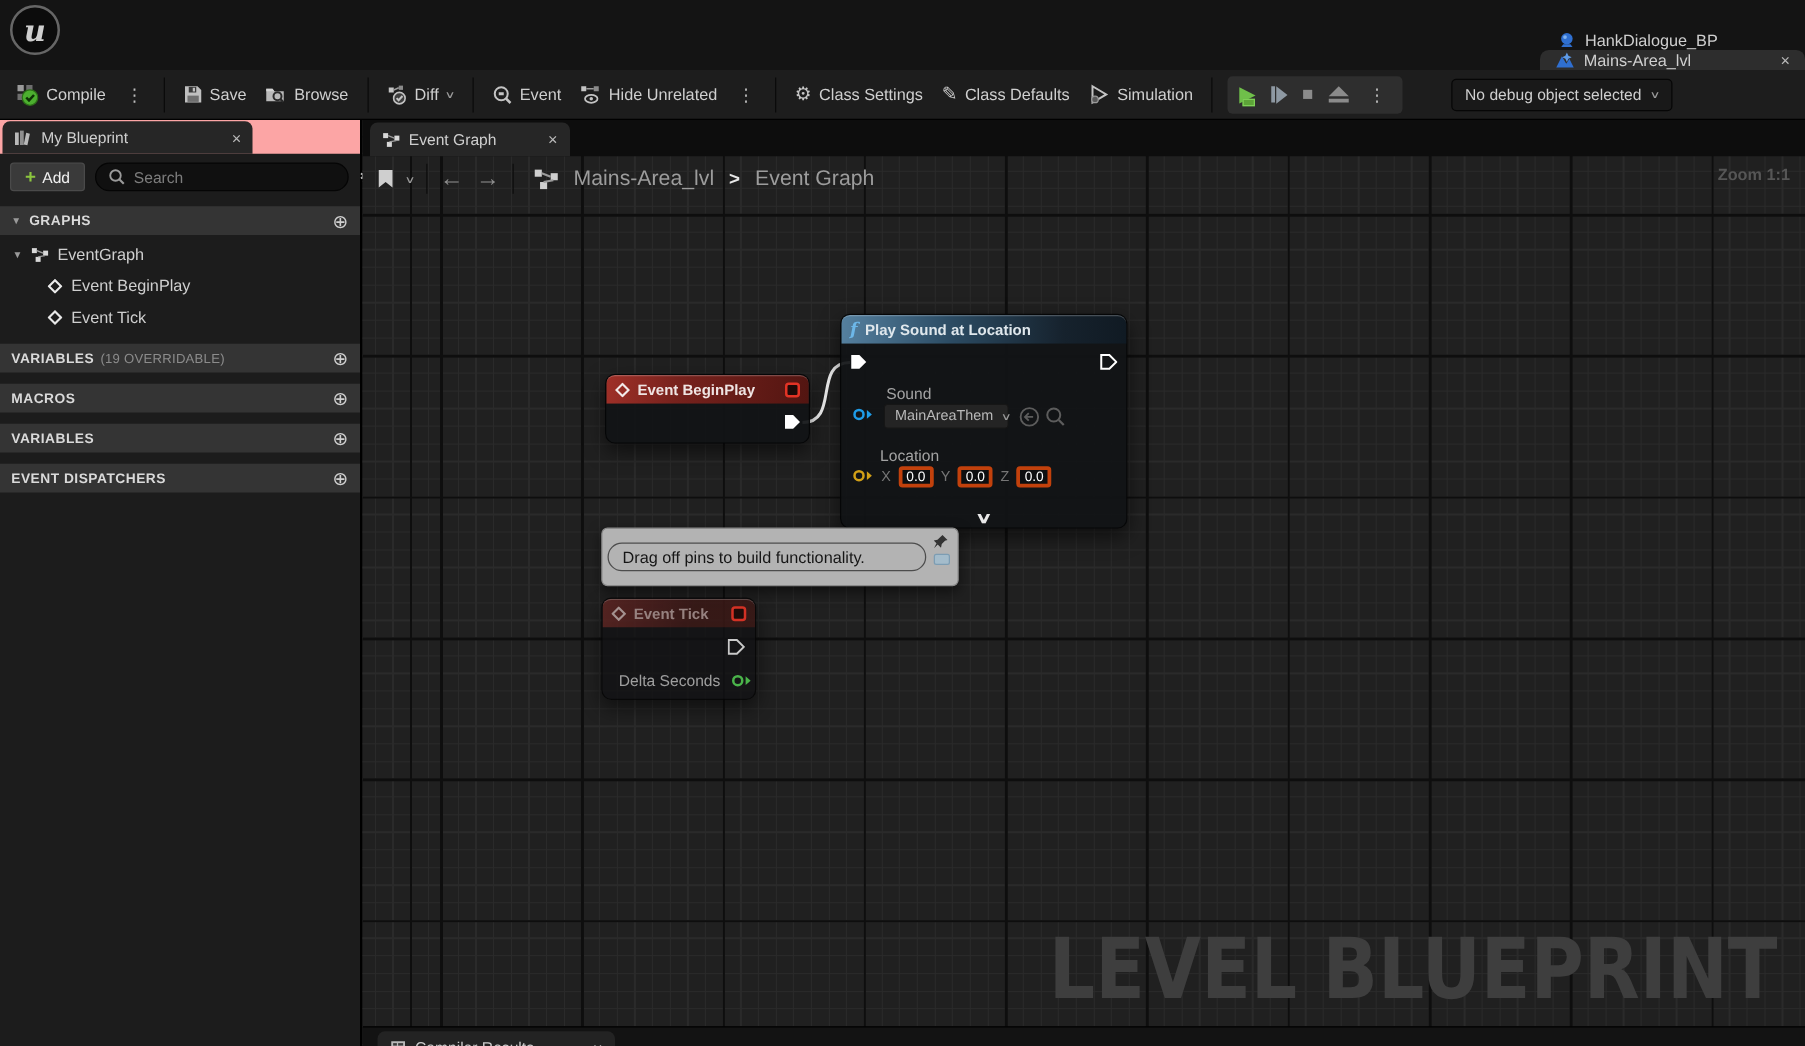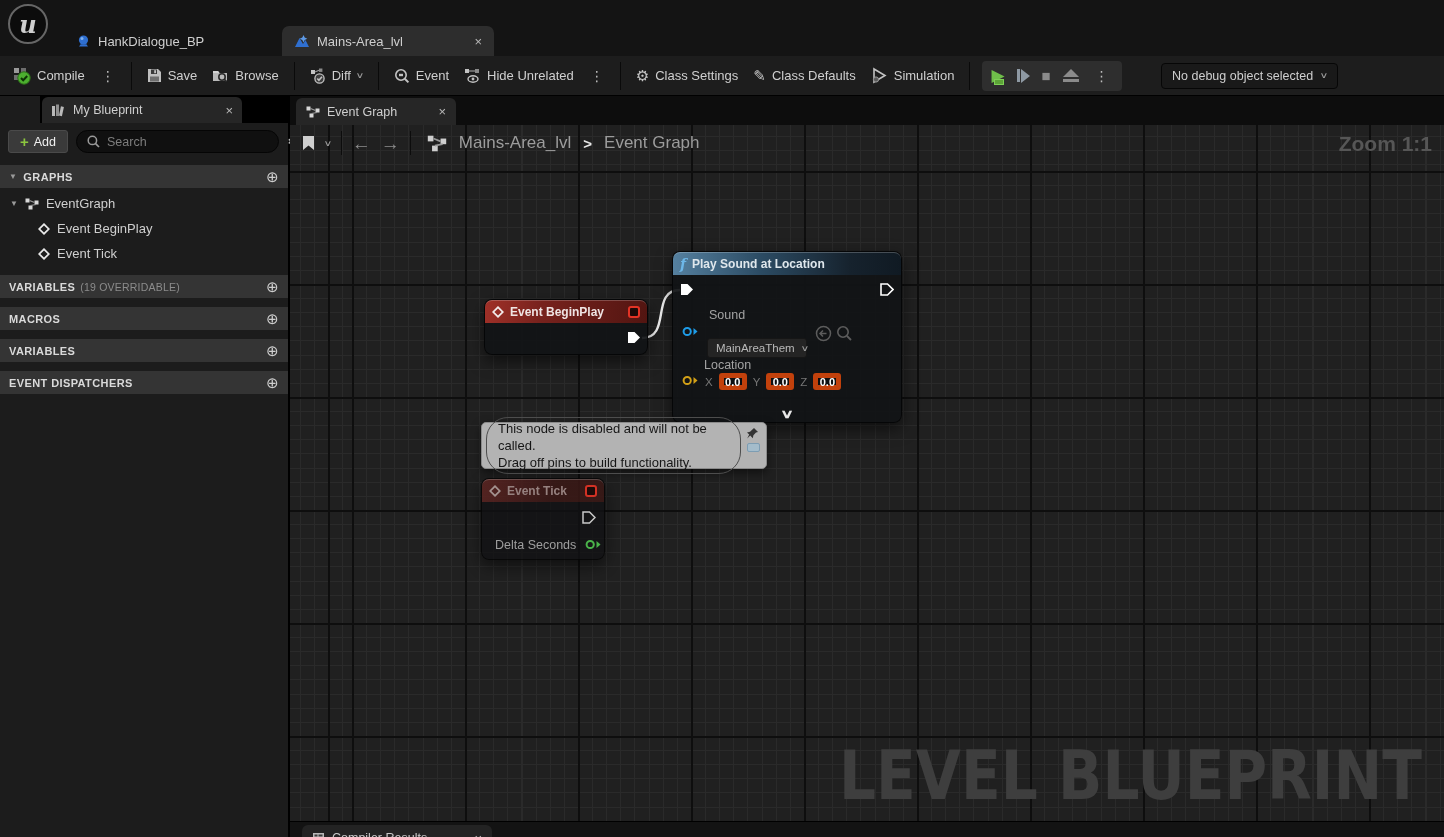--- a/index.html
+++ b/index.html
@@ -8,21 +8,21 @@
          font-family:"Liberation Sans", sans-serif; background:#141414; color:#cfcfcf; }
 
   
   .topbar { position:relative; height:56px; background:#141414; }
   .logo { position:absolute; left:8px; top:4px; width:40px; height:40px; border:2px solid #666;
           border-radius:50%; background:#0c0c0c; display:flex; align-items:center; justify-content:center;
           font-family:"DejaVu Serif", serif; font-style:italic; font-weight:bold; font-size:24px; color:#cfcfcf; }
   .menubar { position:absolute; left:64px; top:0; height:22px; display:flex; align-items:center; gap:26px;
              font-size:13px; color:#d6d6d6; }
   .menubar span { cursor:default; }
-  .tabstrip { position:absolute; left:60px; right:0; top:24px; height:32px; display:flex; align-items:flex-end; }
+  .tabstrip { position:absolute; left:60px; right:0; top:24px; height:32px; display:flex; align-items:flex-end;flex-direction:column; }
   .asset-tab { height:30px; display:flex; align-items:center; gap:7px; padding:0 12px; font-size:13px; color:#cfcfcf; }
   .asset-tab.inactive { margin-left:4px; width:210px; }
   .asset-tab.active { margin-left:8px; width:212px; background:#2d2d2d; border-radius:7px 7px 0 0; }
   .tab-x { margin-left:auto; color:#b9b9b9; font-size:13px; }
 
   
   .toolbar { height:40px; background:#1d1d1d; border-bottom:1px solid #000; display:flex; align-items:center;
              padding:0 10px; gap:9px; }
   .tbtn { display:flex; align-items:center; gap:6px; color:#cfcfcf; font-size:13px; padding:0 3px; white-space:nowrap; }
   .kebab { color:#bdbdbd; font-size:14px; padding:0 4px; letter-spacing:0; }
@@ -40,21 +40,21 @@
   .eject-ico .tri { width:0; height:0; border-bottom:8px solid #8b8b8b; border-left:8px solid transparent; border-right:8px solid transparent; }
   .eject-ico .bar { width:16px; height:3px; background:#8b8b8b; }
   .debug-dd { margin-left:auto; margin-right:96px; background:#191919; border:1px solid #060606; border-radius:4px;
               height:26px; display:flex; align-items:center; gap:8px; padding:0 10px; font-size:12.5px; color:#cfcfcf; }
 
   
   .main { display:flex; height:741px; }
 
   
   .panel { width:290px; flex:none; background:#1c1c1c; border-right:2px solid #000; }
-  .panel-tabstrip { height:27px; background:#000000; display:flex; align-items:flex-end;margin-left:40px; }
+  .panel-tabstrip { height:27px; background:#fca5a5; display:flex; align-items:flex-end; }
   .panel-tab { height:26px; margin-left:2px; width:200px; background:#262626; border-radius:6px 6px 0 0;
                display:flex; align-items:center; gap:7px; padding:0 9px; font-size:12.5px; color:#cfcfcf; }
   .panel-toolbar { display:flex; align-items:center; gap:8px; padding:7px 8px 6px 8px; }
   .add-btn { display:flex; align-items:center; gap:5px; background:#3a3a3a; border:1px solid #4a4a4a; border-radius:3px;
              height:23px; padding:0 11px; font-size:12.5px; color:#f0f0f0; }
   .add-plus { color:#8cc63f; font-weight:bold; font-size:15px; }
   .searchbox { flex:1; height:23px; background:#101010; border:1px solid #050505; border-radius:12px;
                display:flex; align-items:center; gap:7px; padding:0 10px; }
   .searchbox input { flex:1; background:transparent; border:none; outline:none; color:#cccccc; font-size:12.5px;
                      font-family:"Liberation Sans", sans-serif; }
@@ -79,42 +79,42 @@
       repeating-linear-gradient(180deg,#2a2a2a 0 1px,transparent 1px 14.125px);
     background-position:62px 75px,62px 75px,62px 75px,62px 75px; }
   .graph-tabstrip { position:absolute; left:0; right:0; top:0; height:29px; background:#0d0d0d; display:flex; align-items:flex-end; }
   .graph-tab { height:27px; margin-left:6px; width:160px; background:#262626; border-radius:6px 6px 0 0;
                display:flex; align-items:center; gap:7px; padding:0 10px; font-size:12.5px; color:#cfcfcf; }
   .navrow { position:absolute; left:0; right:0; top:29px; height:36px; display:flex; align-items:center; gap:10px; padding:0 12px; }
   .nav-ico { color:#8f8f8f; font-size:19px; font-weight:bold; line-height:1; }
   .nav-sep { width:1px; height:24px; background:#0c0c0c; }
   .breadcrumb { display:flex; align-items:center; gap:12px; font-size:17px; color:#9c9c9c; margin-left:6px; }
   .breadcrumb .bsep { color:#e8e8e8; font-weight:bold; font-size:15px; }
-  .zoomlbl { position:absolute; right:12px; top:36px; font-size:21px; font-weight:bold; color:#565656; }
+  .zoomlbl { position:absolute; right:12px; top:36px; font-size:13px; font-weight:bold; color:#565656; }
   .watermark { position:absolute; right:22px; bottom:22px; font-family:"DejaVu Sans", sans-serif; font-weight:bold;
                font-size:60px; color:#3e3e3e; letter-spacing:0px; transform:scale(.97,1.12); transform-origin:right bottom; }
 
   
   .node { position:absolute; border-radius:8px; background:rgba(17,19,22,.93);
           box-shadow:0 6px 16px rgba(0,0,0,.55); border:1px solid rgba(0,0,0,.65); }
   .node-header { height:23px; border-radius:7px 7px 0 0; display:flex; align-items:center; gap:6px; padding:0 7px;
                  font-weight:bold; font-size:12px; border-top:1px solid rgba(255,255,255,.22); }
   .hdr-red { background:linear-gradient(100deg,#a03028 0%,#77221d 35%,#521511 100%); color:#efe4e3; }
   .hdr-red-dim { background:linear-gradient(100deg,rgba(125,45,40,.65) 0%,rgba(80,28,24,.6) 60%); color:#a18a88; }
   .hdr-blue { background:linear-gradient(90deg,#55809f 0%,#2c4c64 38%,#16222d 78%,#101a23 100%); color:#dfe7ec; }
   .brkpt { width:12px; height:12px; border:2.5px solid #e23325; border-radius:3px; background:#1d0a08; margin-left:auto; flex:none; }
   .fn-f { font-family:"DejaVu Serif", serif; font-style:italic; font-weight:bold; font-size:14px; color:#6db7e8; }
   .pin-abs { position:absolute; }
   .pin-lbl { position:absolute; font-size:12.5px; color:#a3a3a3; }
   .combo { position:absolute; height:20px; background:#242424; border:1px solid #161616; border-radius:3px;
-           display:flex; align-items:center; gap:7px; padding:0 8px; font-size:11.5px; color:#b9b9b9;margin-top:15px; }
+           display:flex; align-items:center; gap:7px; padding:0 8px; font-size:11.5px; color:#b9b9b9; }
   .axisrow { position:absolute; display:flex; align-items:center; gap:6px; }
   .axisrow .ax { color:#767676; font-size:11.5px; }
-  .valbox { width:28px; height:17px; border:5px solid #c2410c; border-radius:3px; background:#0d0f11;
-            color:#ffffff; font-size:11px; display:flex; align-items:center; justify-content:center;font-weight:bold; }
+  .valbox { width:28px; height:17px; border:3px solid #c2410c; border-radius:3px; background:#0d0f11;
+            color:#ffffff; font-size:11px; display:flex; align-items:center; justify-content:center; }
   .node-chevron { position:absolute; bottom:1px; left:0; right:0; text-align:center; color:#e8e8e8;
                   font-weight:bold; font-size:12px; transform:scaleX(1.6); }
   .dim { opacity:.92; }
   .dim .pin-lbl { color:#a9a9a9; }
 
   
   .tooltip { position:absolute; left:191px; top:326px; width:286px; height:47px; background:#b3b3b3;
              border:1px solid #8a8a8a; border-radius:5px; box-shadow:0 4px 10px rgba(0,0,0,.5);
              display:flex; align-items:center; padding:3px 4px; gap:3px; }
   .tt-oval { flex:1; border:1.6px solid #4d4d4d; border-radius:22px; padding:2px 11px; color:#161616;
@@ -443,21 +443,20 @@
           <span class="valbox">0.0</span>
           <span class="ax">Z</span>
           <span class="valbox">0.0</span>
         </div>
 
         <div class="node-chevron">∨</div>
       </div>
 
       <div class="tooltip">
         <div class="tt-oval">
-          <div>This node is disabled and will not be called.</div>
           <div>Drag off pins to build functionality.</div>
         </div>
         <div class="tt-icons">
           <svg width="12" height="13" viewBox="0 0 12 13">
             <path d="M7 1 l4 4 -2 .6 -2.6 2.6 -.6 3 -2.6-2.6 -3 3 2-4 -2.2-2.2 3-.6 z" fill="#333333"></path>
           </svg>
           <span class="key-ico"></span>
         </div>
       </div>
 

